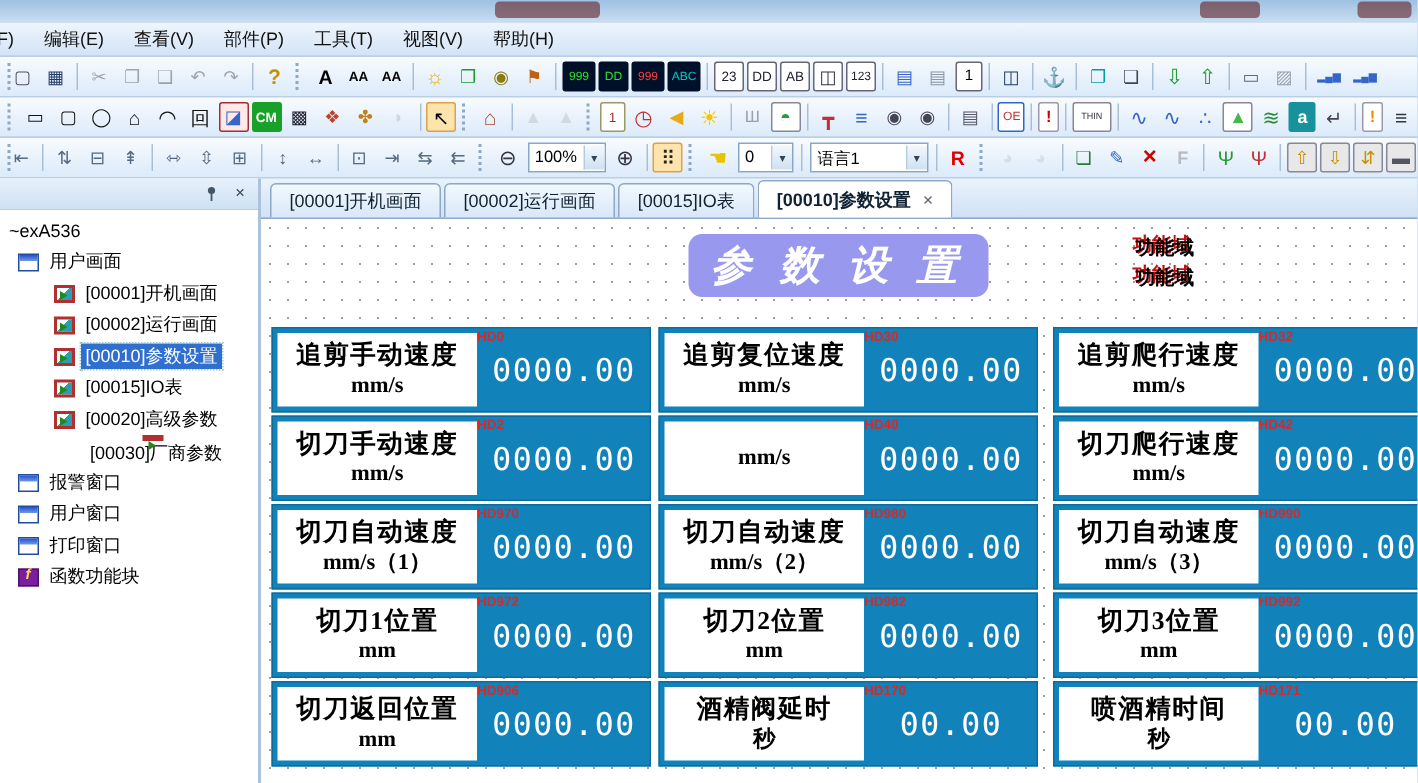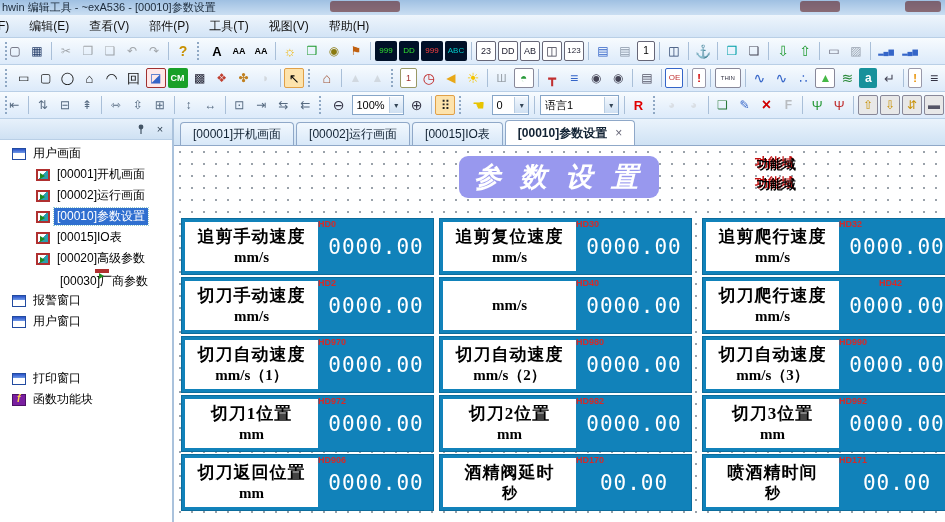--- a/index.html
+++ b/index.html
@@ -66,21 +66,20 @@
   .cell .l1{font-size:17px;letter-spacing:1px;line-height:22px;}
   .cell .l2{font-size:15px;line-height:19px;}
   .cell .value{position:absolute;left:139px;right:2px;top:0;bottom:0;display:flex;align-items:center;
     justify-content:center;color:#fff;font-family:"DejaVu Sans Mono",monospace;font-size:21px;letter-spacing:1px;}
   .cell .addr{position:absolute;left:136px;top:0;font-size:9px;font-weight:bold;line-height:10px;}
 </style>
 </head>
 <body>
 
 <div id="titlebar">
-  <span>hwin 编辑工具 - ~exA536 - [00010]参数设置</span>
   <span class="tb-artifact" style="left:330px;width:70px;"></span>
   <span class="tb-artifact" style="left:800px;width:40px;"></span>
   <span class="tb-artifact" style="left:905px;width:36px;"></span>
 </div>
 
 <div id="menubar">
     <span class="menu-item" style="margin-left: -40px;">文件(F)</span>
     <span class="menu-item">编辑(E)</span>
     <span class="menu-item">查看(V)</span>
     <span class="menu-item">部件(P)</span>
@@ -260,20 +259,23 @@
     <div id="side-head">
       <span class="hbtn">
         <svg width="10" height="10" viewBox="0 0 10 10">
             <circle cx="5" cy="3" r="2.4" fill="#456"></circle>
             <rect x="4.4" y="5" width="1.2" height="5" fill="#456"></rect>
           </svg>
       </span>
       <span class="hbtn">×</span>
     </div>
     <div id="tree">
+      <div class="tree-row" style="padding-left:3px;">
+        <span class="lbl">~exA536</span>
+      </div>
     <div class="tree-row" style="padding-left: 12px;">
           <span class="tree-icon win"></span>
           <span class="lbl">用户画面</span>
         </div>
         <div class="tree-row" style="padding-left: 36px;">
           <span class="tree-icon screen"></span>
           <span class="lbl">[00001]开机画面</span>
         </div>
         <div class="tree-row" style="padding-left: 36px;">
           <span class="tree-icon screen"></span>
@@ -296,21 +298,21 @@
           <span class="lbl">[00030]厂商参数</span>
         </div>
         <div class="tree-row" style="padding-left: 12px;">
           <span class="tree-icon win"></span>
           <span class="lbl">报警窗口</span>
         </div>
         <div class="tree-row" style="padding-left: 12px;">
           <span class="tree-icon win"></span>
           <span class="lbl">用户窗口</span>
         </div>
-        <div class="tree-row" style="padding-left: 12px; margin-top: 36px;">
+        <div class="tree-row" style="padding-left: 12px;">
           <span class="tree-icon win"></span>
           <span class="lbl">打印窗口</span>
         </div>
         <div class="tree-row" style="padding-left: 12px;">
           <span class="tree-icon func"></span>
           <span class="lbl">函数功能块</span>
         </div>
       </div>
   </div>
 
@@ -371,21 +373,21 @@
             <div class="l2">mm/s</div>
           </div>
           <div class="addr" style="color: rgb(212, 42, 42);">HD40</div>
           <div class="value">0000.00</div>
         </div>
         <div class="cell" style="left: 528px; top: 131px; width: 253px; height: 57px; background: rgb(17, 130, 186); border: 1px solid rgb(12, 108, 156);">
           <div class="labelbox">
             <div class="l1">切刀爬行速度</div>
             <div class="l2">mm/s</div>
           </div>
-          <div class="addr" style="color: rgb(212, 42, 42); padding-left: 40px;">HD42</div>
+          <div class="addr" style="color: rgb(212, 42, 42);">HD42</div>
           <div class="value">0000.00</div>
         </div>
         <div class="cell" style="left: 7px; top: 190px; width: 253px; height: 57px; background: rgb(17, 130, 186); border: 1px solid rgb(12, 108, 156);">
           <div class="labelbox">
             <div class="l1">切刀自动速度</div>
             <div class="l2">mm/s（1）</div>
           </div>
           <div class="addr" style="color: rgb(212, 42, 42);">HD970</div>
           <div class="value">0000.00</div>
         </div>

